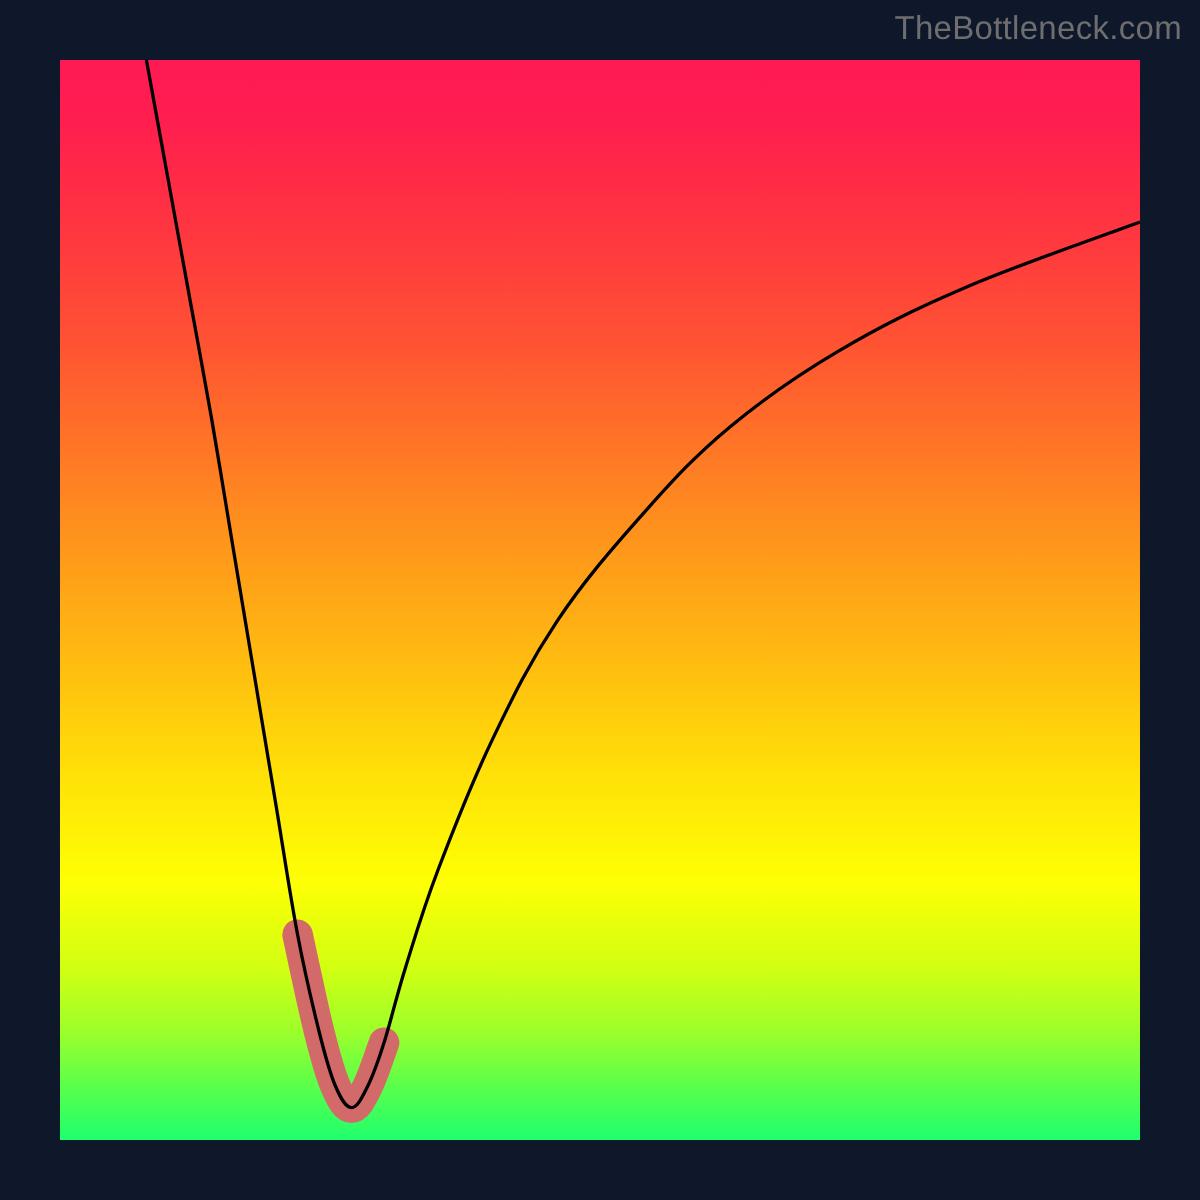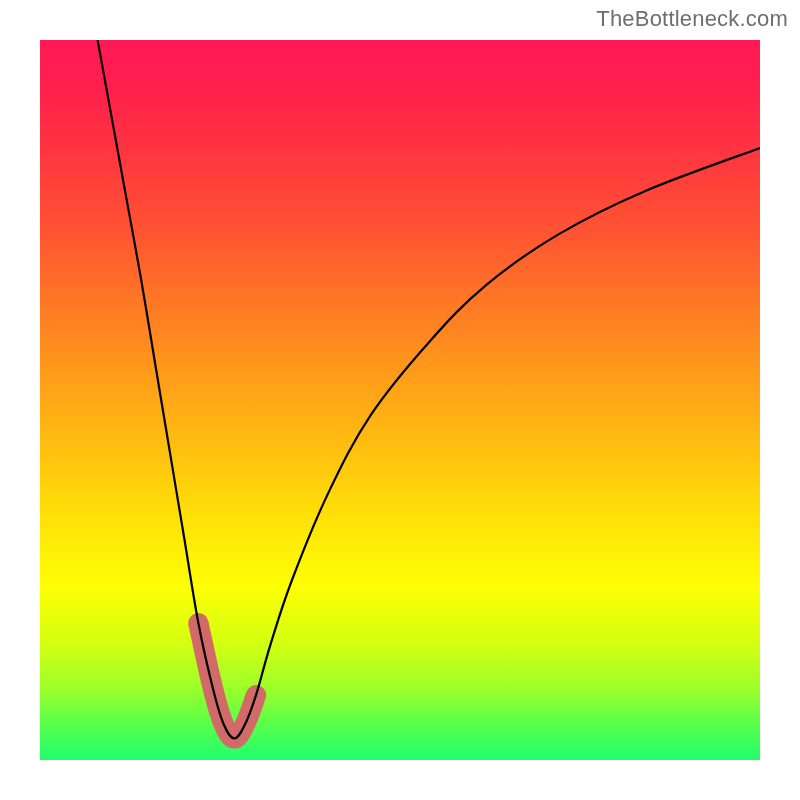--- a/index.html
+++ b/index.html
@@ -10,21 +10,21 @@
     background: #000;
     overflow: hidden;
     font-family: Arial, Helvetica, sans-serif;
   }
   .frame {
     position: absolute;
     left: 0;
     top: 0;
     width: 800px;
     height: 800px;
-    background: #ffffff;
+    background: #0f172a;
   }
   .plot-area {
     position: absolute;
     left: 40px;
     top: 40px;
     width: 720px;
     height: 720px;
     
     background: linear-gradient(
       to bottom,

